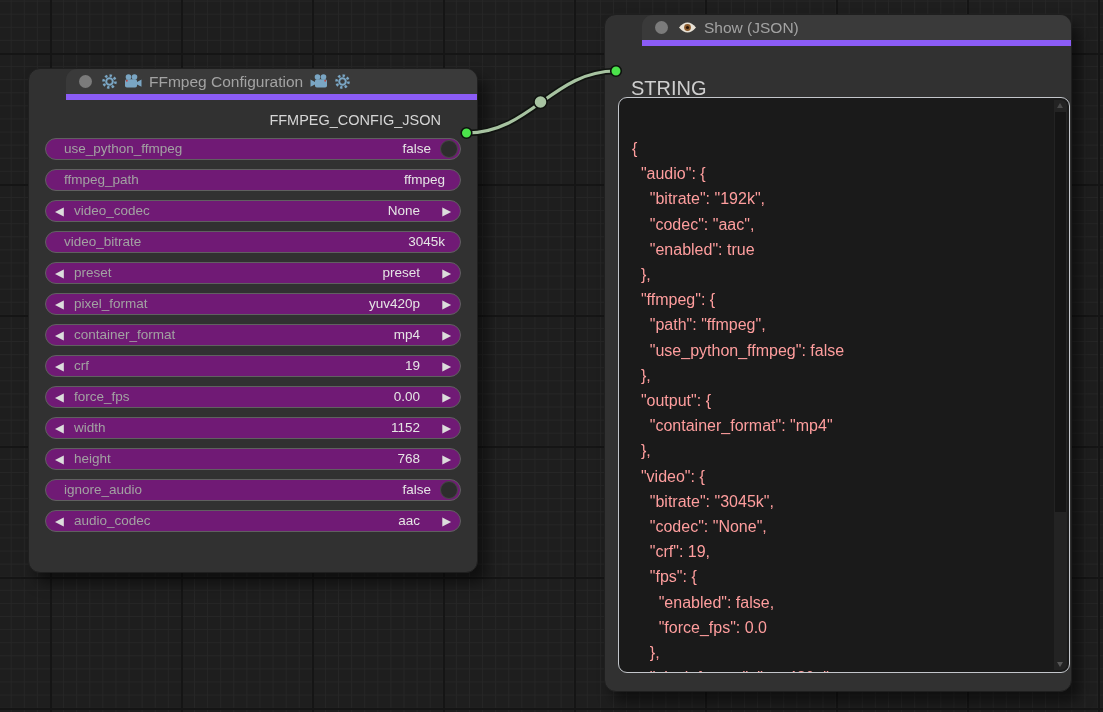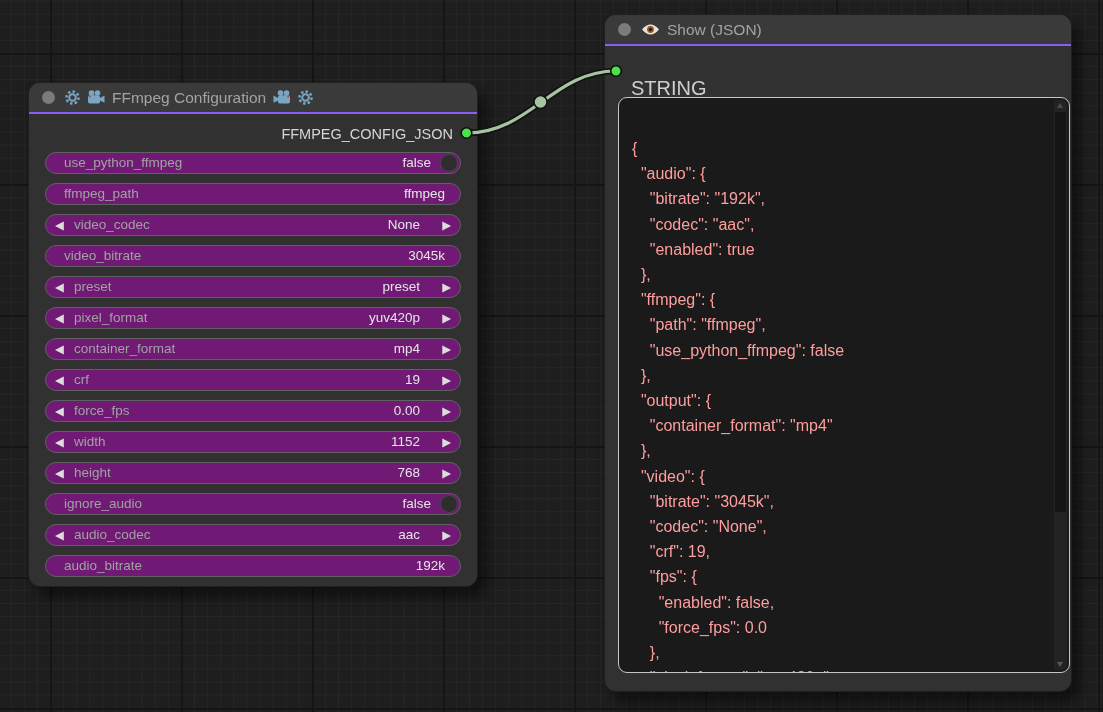--- a/index.html
+++ b/index.html
@@ -17,31 +17,31 @@
     background-size:131px 131px,131px 131px,13.1px 13.1px,13.1px 13.1px;
     background-position:50px 53px;
   }
 
   .node {
     position:absolute; background:#313131; border:1px solid #1f1f1f;
     border-radius:12px; box-shadow:8px 10px 14px rgba(0,0,0,.5); z-index:2;
   }
   .node-header {
     height:31px; background:#3a3a3a; border-radius:11px 11px 0 0;
-    border-bottom:2px solid #8b5cf6;
-    display:flex; align-items:center; gap:7px; padding:0 13px;
+    border-bottom:6px solid #8b5cf6;
+    display:flex; align-items:center; gap:7px; padding:0 13px;margin-left:37px;
   }
   .collapse-dot { width:13px; height:13px; border-radius:50%; background:#7b7b7b; flex:0 0 auto; margin-right:3px; }
   .node-title { color:#a3a3a3; font-size:15.5px; white-space:nowrap; }
   .title-icon { display:inline-flex; align-items:center; }
   .flip { transform:scaleX(-1); }
 
   
-  .node.ffmpeg { left:28px; top:82px; width:450px; height:505px; }
-  .output-row { margin:11px 24px 0 0; height:18px; text-align:right;
+  .node.ffmpeg { left:28px; top:68px; width:450px; height:505px; }
+  .output-row { margin:11px 36px 0 0; height:18px; text-align:right;
     color:#d6d6d6; font-size:14.5px; line-height:18px; }
   .widgets { margin-top:9px; }
   .widget {
     position:relative; height:22px; margin:0 16px 9px 16px;
     background:#701a75; border:1px solid #606060; border-radius:12px;
     font-size:13.5px; line-height:20px;
   }
   .wlabel { position:absolute; left:18px; top:0; color:#a2a2a2; }
   .widget.combo .wlabel { left:28px; }
   .wvalue { position:absolute; right:15px; top:0; color:#e5e5e5; }
@@ -207,26 +207,20 @@
     <span class="wlabel">ignore_audio</span>
     <span class="wvalue">false</span>
 
     <span class="knob"></span>
   </div>
         <div class="widget combo">
     <span class="arr left">◀</span>
     <span class="wlabel">audio_codec</span>
     <span class="wvalue">aac</span>
     <span class="arr right">▶</span>
-
-  </div>
-        <div class="widget text">
-
-    <span class="wlabel">audio_bitrate</span>
-    <span class="wvalue">192k</span>
 
   </div>
       </div>
   </div>
 
   <div class="node show">
     <div class="node-header">
       <span class="collapse-dot"></span>
       <span class="title-icon">
         <svg width="19" height="13" viewBox="0 0 19 13">

